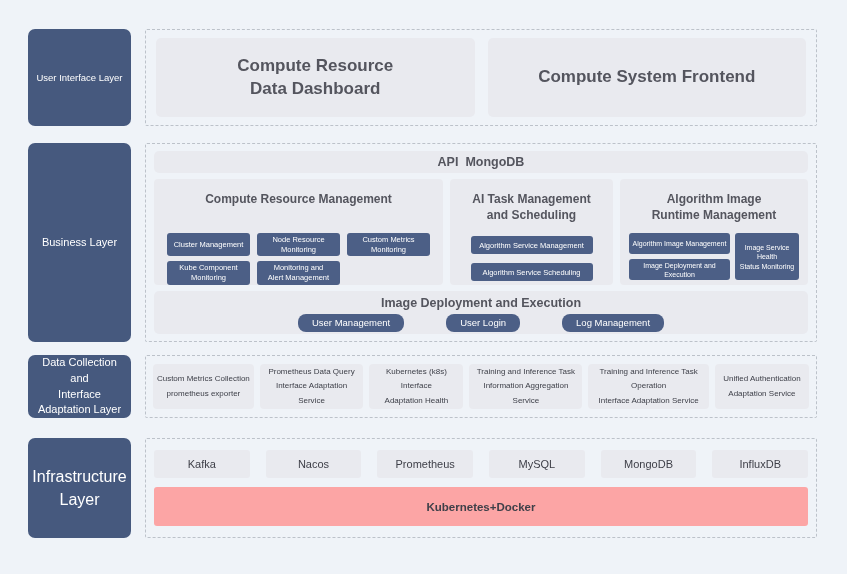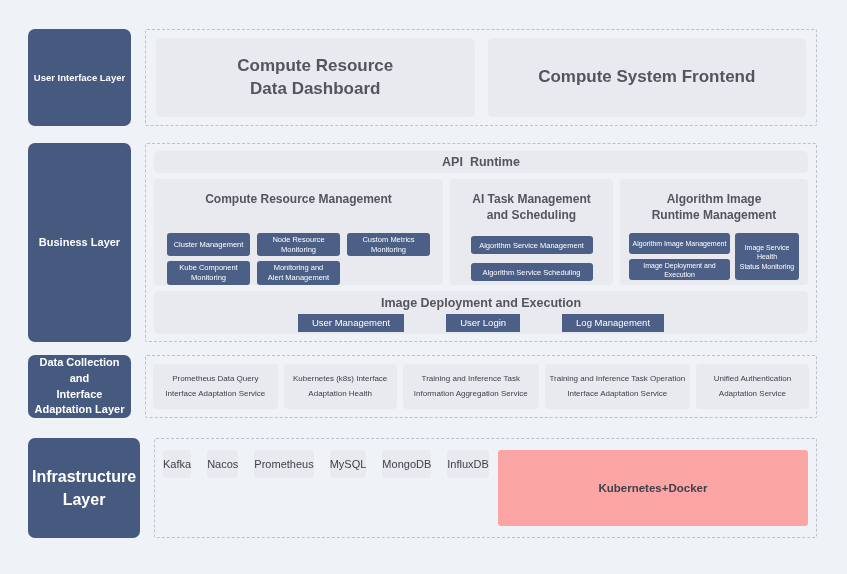--- a/index.html
+++ b/index.html
@@ -1,19 +1,19 @@
 <!DOCTYPE html>
 <html><head>
 <meta charset="utf-8">
 <style>
   *{box-sizing:border-box;margin:0;padding:0}
   html,body{width:847px;height:574px}
   body{background:#eff3f8;font-family:"Liberation Sans",sans-serif;position:relative;overflow:hidden}
   .row{position:absolute;left:28px;width:789px;display:flex;align-items:stretch}
-  .layer-label{flex:0 0 103px;background:#46597e;border-radius:7px;color:#fff;display:flex;align-items:center;justify-content:center;text-align:center;font-weight:bold;padding:4px;line-height:1.45;white-space:pre-line}
+  .layer-label{flex:0 0 103px;background:#46597e;border-radius:7px;color:#fff;display:flex;align-items:center;justify-content:center;text-align:center;font-weight:normal;padding:4px;line-height:1.45;white-space:pre-line}
   .content{flex:1;margin-left:14px;border:1px dashed #bcc2ca;border-radius:2px}
   .litebox{background:#e9eaef;border-radius:5px}
   .pre{white-space:pre-line}
   .chip{background:#4c5f86;color:#fff;display:flex;align-items:center;justify-content:center;text-align:center;border-radius:3px;line-height:1.3;white-space:pre-line}
 
   
   #row-ui{top:29px;height:97px}
   #row-ui .layer-label{font-size:9.5px}
   #row-ui .content{display:flex;gap:13px;padding:8px 10px}
   .hero{flex:1;display:flex;align-items:center;justify-content:center;text-align:center;font-size:17px;font-weight:bold;color:#54555e;line-height:1.35}
@@ -32,52 +32,52 @@
   .grid6{display:grid;grid-template-columns:repeat(3,1fr);gap:5px 7px;margin:25px 13px 0}
   .grid6 .chip{font-size:7.5px;min-height:21px;padding:2px 3px}
   .stack2{display:flex;flex-direction:column;align-items:center;gap:9px;margin-top:13px}
   .stack2 .chip{width:122px;min-height:18px;font-size:7.5px;padding:2px 4px}
   .grid3{display:grid;grid-template-columns:1fr 64px;grid-template-rows:21px 21px;gap:5px;margin:10px 9px 0}
   .grid3 .chip{font-size:7px;padding:2px 3px}
   .chip-tall{grid-column:2;grid-row:1/3}
   .bottom-bar{height:46px;padding-top:5px}
   .bb-title{font-size:12.5px;font-weight:bold;color:#54555e;text-align:center}
   .bb-buttons{display:flex;justify-content:center;gap:42px;margin-top:4px}
-  .bb-buttons .chip{font-size:9.5px;padding:3px 14px;min-height:18px;border-radius:0}
+  .bb-buttons .chip{font-size:9.5px;padding:3px 14px;min-height:18px;border-radius:8px}
 
   
   #row-data{top:355px;height:63px}
   #row-data .layer-label{font-size:11px}
   #row-data .content{display:flex;gap:6px;padding:8px 7px}
   .dbox{font-size:8px;line-height:1.8;color:#3c3e47;display:flex;align-items:center;justify-content:center;text-align:center;background:#e9eaef;border-radius:4px;white-space:pre-line;padding:2px}
 
   
   #row-infra{top:438px;height:100px}
   #row-infra .layer-label{font-size:16px}
-  #row-infra .content{padding:11px 8px;display:flex;flex-direction:row;gap:9px}
+  #row-infra .content{padding:11px 8px;display:flex;flex-direction:column;gap:9px}
   .infra-row{display:flex;gap:16px;height:28px}
   .ibox{flex:1;font-size:11px;color:#3f4049;display:flex;align-items:center;justify-content:center;background:#e9eaef;border-radius:3px}
   .platform{flex:1;font-size:11.5px;font-weight:bold;color:#3f4049;display:flex;align-items:center;justify-content:center;background:#fca5a5;border-radius:3px}
 </style>
 </head>
 <body>
 
 <div class="row" id="row-ui">
   <div class="layer-label">User Interface Layer</div>
   <div class="content">
     <div class="hero litebox pre">Compute Resource
 Data Dashboard</div>
     <div class="hero litebox">Compute System Frontend</div>
   </div>
 </div>
 
 <div class="row" id="row-biz">
   <div class="layer-label">Business Layer</div>
   <div class="content">
-    <div class="api-bar litebox">API  Runtime</div>
+    <div class="api-bar litebox">API  MongoDB</div>
     <div class="cols">
 
       <div class="col col-1 litebox">
         <div class="col-title">Compute Resource Management</div>
         <div class="grid6">
           <div class="chip">Cluster Management</div>
           <div class="chip">Node Resource
 Monitoring</div>
           <div class="chip">Custom Metrics
 Monitoring</div>
@@ -117,20 +117,22 @@
         <div class="chip">Log Management</div>
       </div>
     </div>
   </div>
 </div>
 
 <div class="row" id="row-data">
   <div class="layer-label">Data Collection and
 Interface Adaptation Layer</div>
   <div class="content">
+    <div class="dbox" style="flex:1.03">Custom Metrics Collection
+prometheus exporter</div>
     <div class="dbox" style="flex:1.06">Prometheus Data Query
 Interface Adaptation Service</div>
     <div class="dbox" style="flex:0.96">Kubernetes (k8s) Interface
 Adaptation Health</div>
     <div class="dbox" style="flex:1.16">Training and Inference Task
 Information Aggregation Service</div>
     <div class="dbox" style="flex:1.24">Training and Inference Task Operation
 Interface Adaptation Service</div>
     <div class="dbox" style="flex:0.96">Unified Authentication
 Adaptation Service</div>

